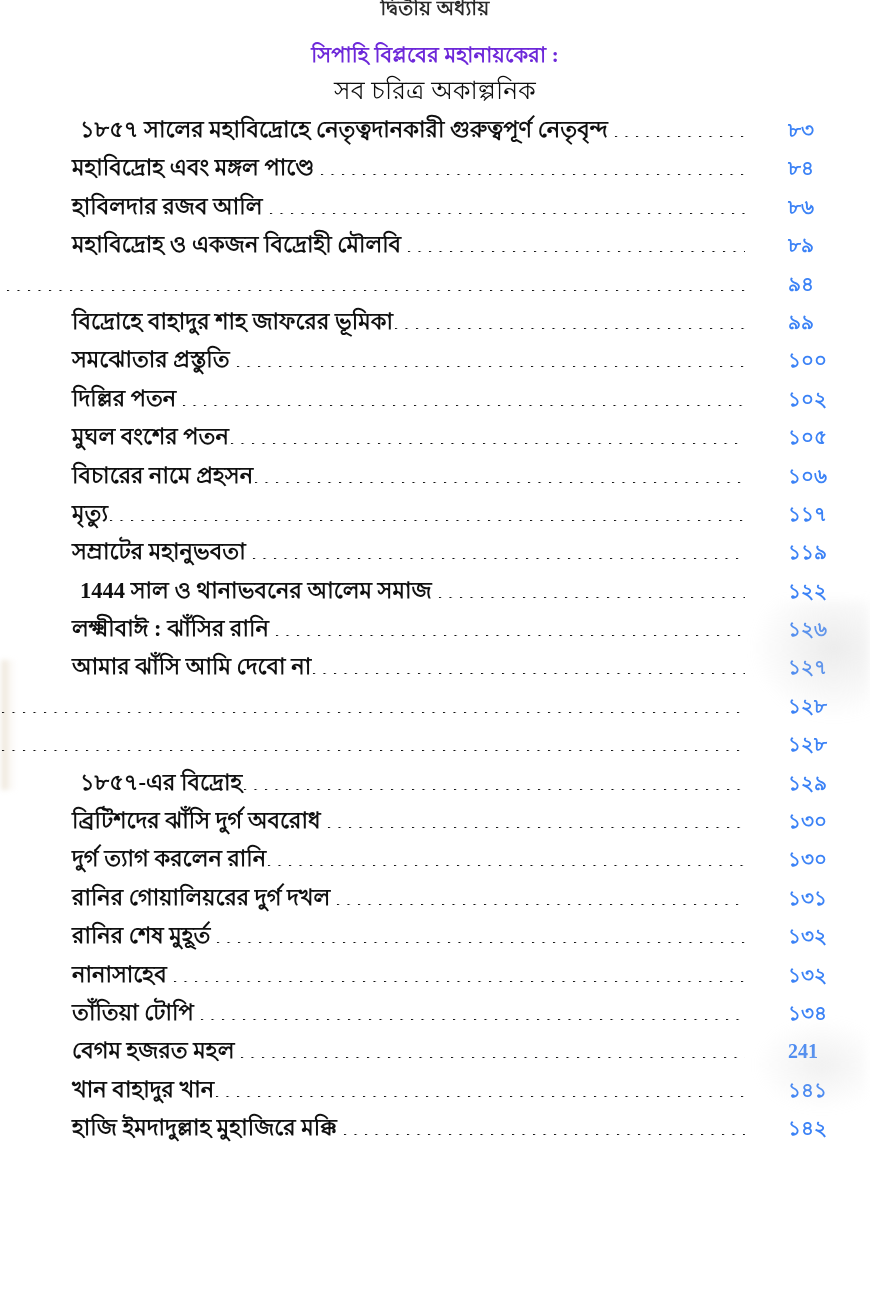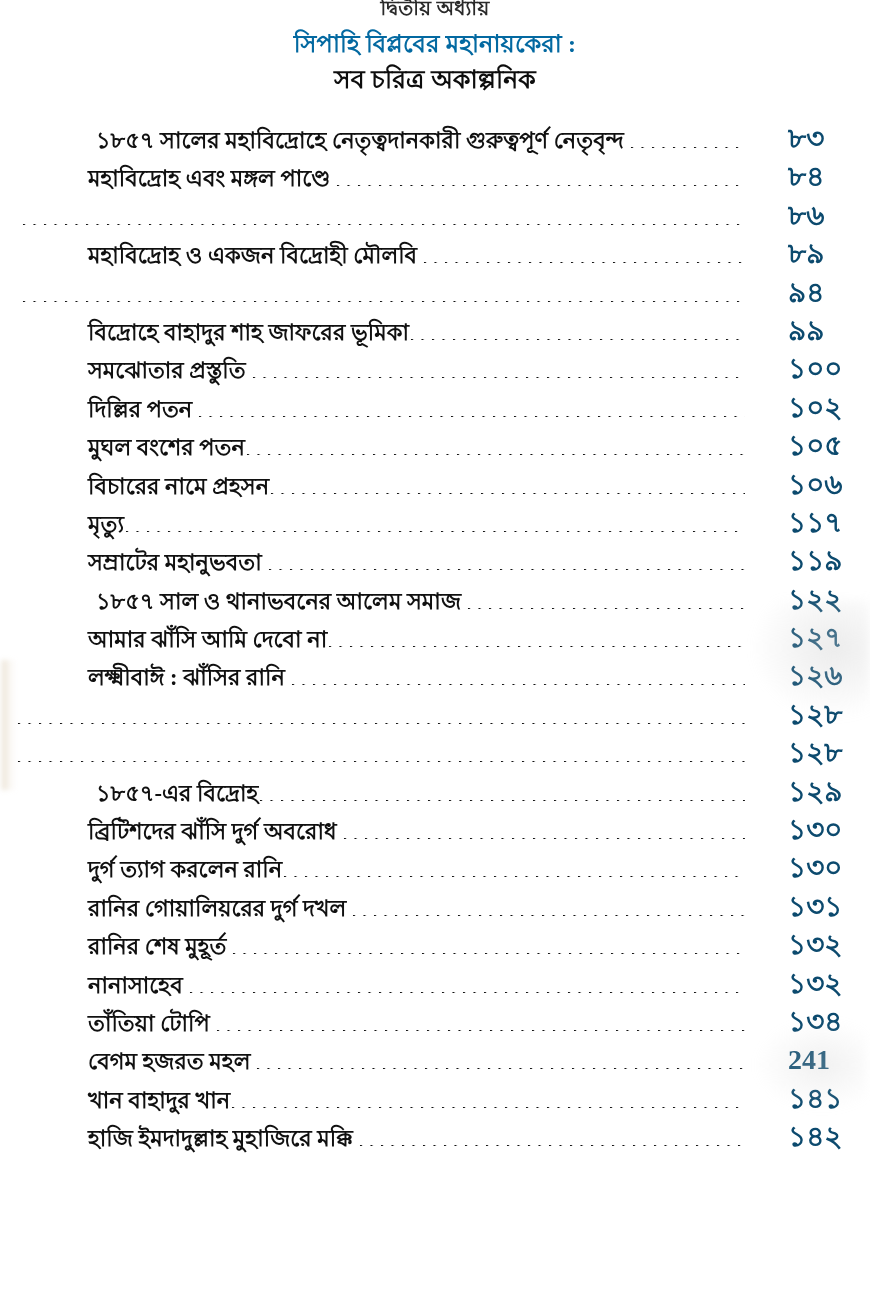--- a/index.html
+++ b/index.html
@@ -60,41 +60,41 @@
     font-size: 20px;
     line-height: 22px;
     padding-top: 0px;
     margin-top: -3px;
     letter-spacing: 0.3px;
     font-weight: 600;
     color: #2a2a2a;
   }
   .chapter-title {
     text-align: center;
-    font-size: 24px;
+    font-size: 21px;
     line-height: 36px;
     font-weight: 700;
-    margin-top: 7px;
+    margin-top: 18px;
     letter-spacing: 0.2px;
-    color: #0369a1;
+    color: #6d28d9;
   }
   .chapter-subtitle {
     text-align: center;
     font-size: 25px;
     line-height: 33px;
-    font-weight: 700;
+    font-weight: 400;
     margin-top: 1px;
     letter-spacing: 0.2px;
     color: #0d0d0d;
   }
 
   
   .toc {
     margin-top: 8px;
-    padding: 0 0 0 16px;
+    padding: 0 0 0 0;
     list-style: none;
   }
   .toc-row {
     display: flex;
     align-items: baseline;
     height: 38.4px;
     box-sizing: border-box;
   }
   .toc-label {
     font-size: 22.5px;
@@ -129,25 +129,24 @@
   }
   .toc-row.tight .toc-leader {
     margin-left: 1px;
   }
   .toc-page {
     flex: 0 0 125px;
     width: 125px;
     text-align: left;
     padding-left: 43px;
     box-sizing: border-box;
-    font-size: 28px;
+    font-size: 20px;
     line-height: 30px;
     font-weight: 700;
-    color: #0c4a6e;
-    margin-top: 20px;
+    color: #3b82f6;
   }
 </style>
 </head>
 <body>
 
 <div class="scan-artifact-left"></div>
 <div class="scan-artifact-right"></div>
 <div class="scan-artifact-right2"></div>
 
 <div class="chapter-header">দ্বিতীয় অধ্যায়</div>
@@ -161,20 +160,21 @@
       <span class="toc-label">১৮৫৭ সালের মহাবিদ্রোহে নেতৃত্বদানকারী গুরুত্বপূর্ণ নেতৃবৃন্দ</span>
       <span class="toc-leader"></span>
       <span class="toc-page">৮৩</span>
     </li>
     <li class="toc-row">
       <span class="toc-label">মহাবিদ্রোহ এবং মঙ্গল পাণ্ডে</span>
       <span class="toc-leader"></span>
       <span class="toc-page">৮৪</span>
     </li>
     <li class="toc-row">
+      <span class="toc-label">হাবিলদার রজব আলি</span>
       <span class="toc-leader"></span>
       <span class="toc-page">৮৬</span>
     </li>
     <li class="toc-row">
       <span class="toc-label">মহাবিদ্রোহ ও একজন বিদ্রোহী মৌলবি</span>
       <span class="toc-leader"></span>
       <span class="toc-page">৮৯</span>
     </li>
     <li class="toc-row">
       <span class="toc-leader"></span>
@@ -209,33 +209,33 @@
       <span class="toc-label">মৃত্যু</span>
       <span class="toc-leader"></span>
       <span class="toc-page">১১৭</span>
     </li>
     <li class="toc-row">
       <span class="toc-label">সম্রাটের মহানুভবতা</span>
       <span class="toc-leader"></span>
       <span class="toc-page">১১৯</span>
     </li>
     <li class="toc-row indented">
-      <span class="toc-label">১৮৫৭ সাল ও থানাভবনের আলেম সমাজ</span>
+      <span class="toc-label">1444 সাল ও থানাভবনের আলেম সমাজ</span>
       <span class="toc-leader"></span>
       <span class="toc-page">১২২</span>
     </li>
+    <li class="toc-row">
+      <span class="toc-label">লক্ষ্মীবাঈ : ঝাঁসির রানি</span>
+      <span class="toc-leader"></span>
+      <span class="toc-page">১২৬</span>
+    </li>
     <li class="toc-row tight">
       <span class="toc-label">আমার ঝাঁসি আমি দেবো না</span>
       <span class="toc-leader"></span>
       <span class="toc-page">১২৭</span>
-    </li>
-    <li class="toc-row">
-      <span class="toc-label">লক্ষ্মীবাঈ : ঝাঁসির রানি</span>
-      <span class="toc-leader"></span>
-      <span class="toc-page">১২৬</span>
     </li>
     <li class="toc-row tight">
       <span class="toc-leader"></span>
       <span class="toc-page">১২৮</span>
     </li>
     <li class="toc-row tight">
       <span class="toc-leader"></span>
       <span class="toc-page">১২৮</span>
     </li>
     <li class="toc-row indented tight">

